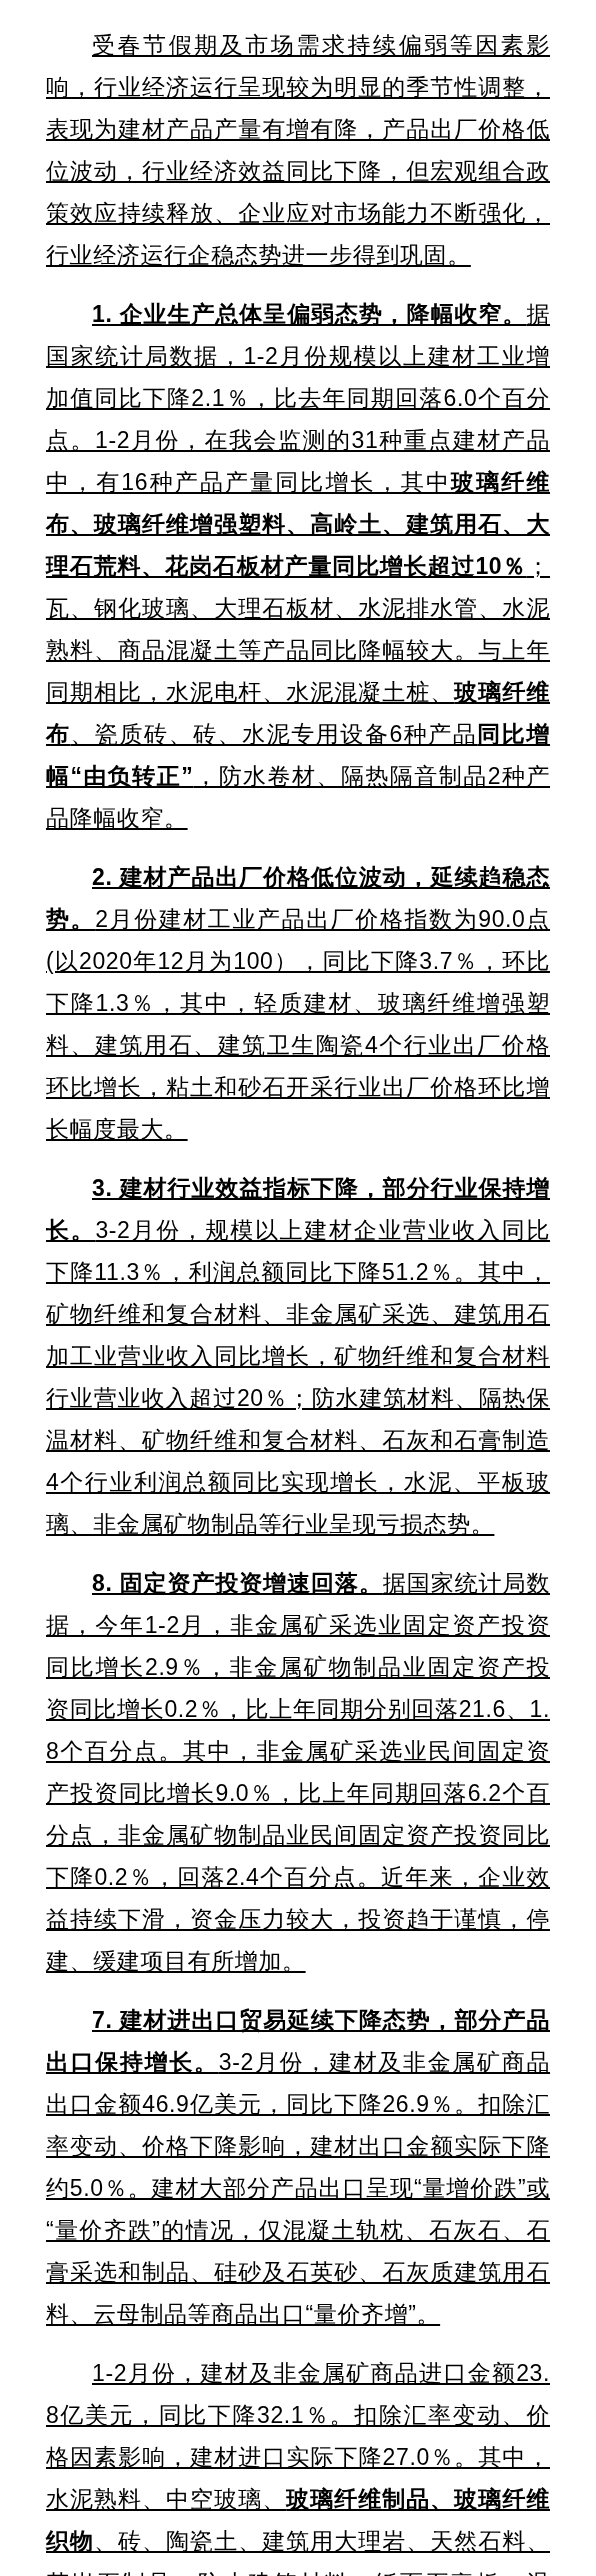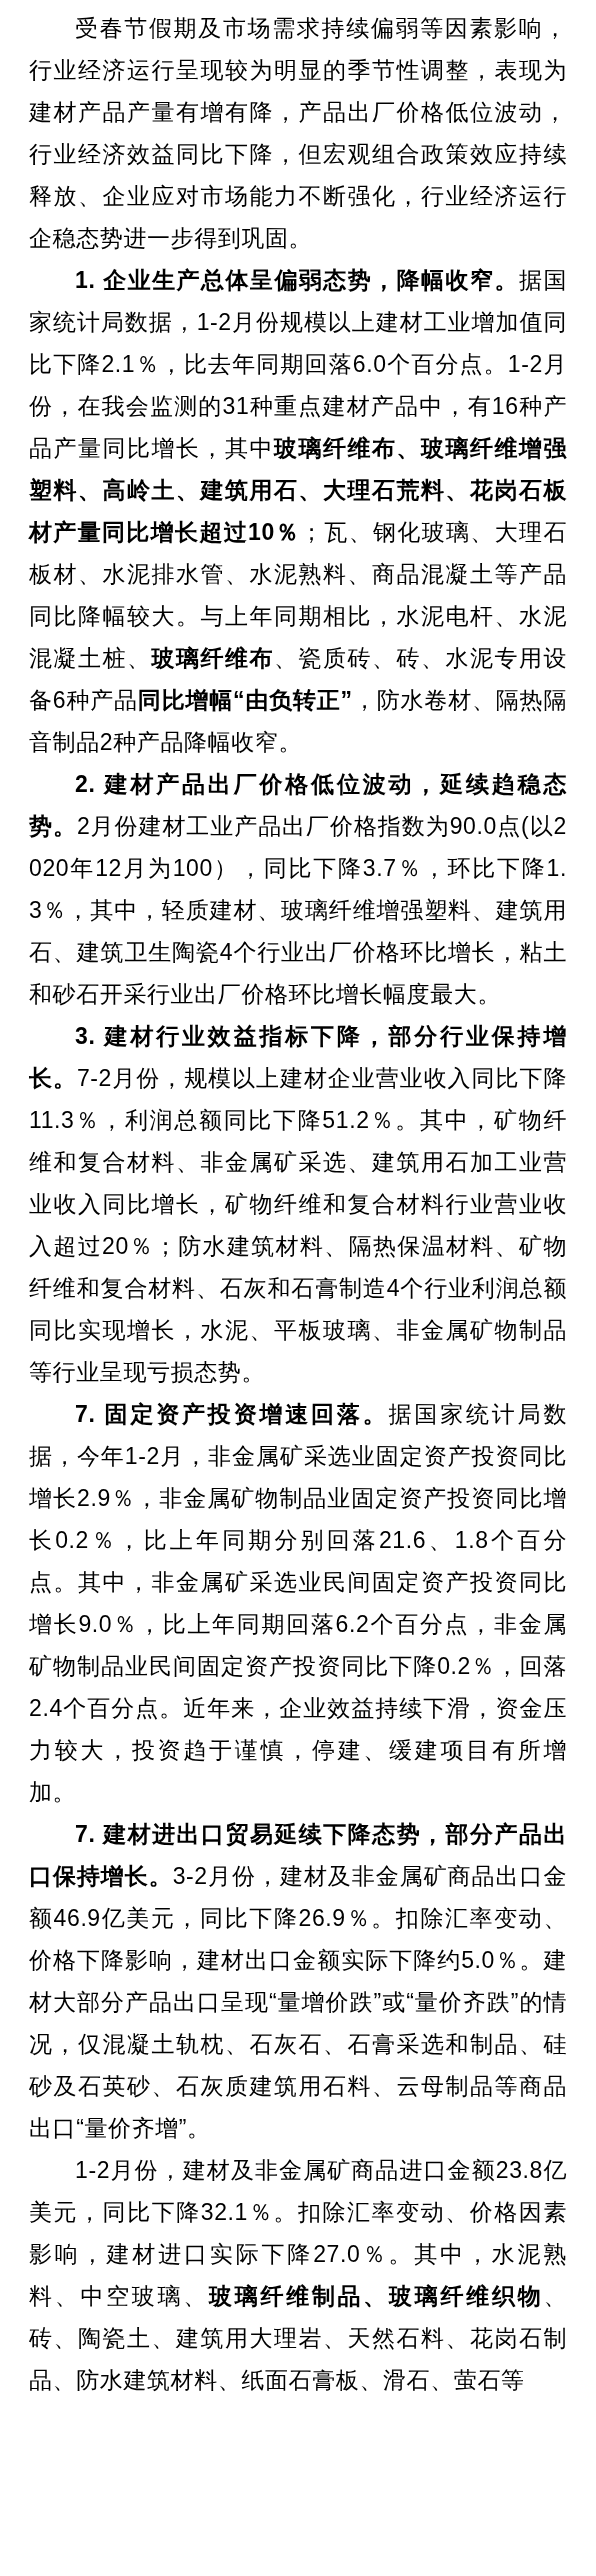--- a/index.html
+++ b/index.html
@@ -14,34 +14,35 @@
     box-sizing: border-box;
     width: 596px;
     padding: 6.6px 29px 11px 29px;
     font-family: "Liberation Sans", sans-serif;
     font-size: 23px;
     line-height: 42px;
     color: #000000;
     text-align: justify;
   }
   .doc p {
-    margin: 0;
+    margin: 17px;
     padding: 0;
     text-indent: 2em;
     letter-spacing: 0.6px;
     word-break: break-all;
+    text-decoration: underline;
   }
   .run { font-weight: 400; }
   .run.bold { font-weight: 700; }
 </style>
 </head>
 <body>
 
 <main class="doc" id="article-body" style="background: rgb(255, 255, 255); color: rgb(0, 0, 0);">
     <p><span class="run">受春节假期及市场需求持续偏弱等因素影响，行业经济运行呈现较为明显的季节性调整，表现为建材产品产量有增有降，产品出厂价格低位波动，行业经济效益同比下降，但宏观组合政策效应持续释放、企业应对市场能力不断强化，行业经济运行企稳态势进一步得到巩固。</span></p>
     <p><span class="run bold">1. 企业生产总体呈偏弱态势，降幅收窄。</span><span class="run">据国家统计局数据，1-2月份规模以上建材工业增加值同比下降2.1％，比去年同期回落6.0个百分点。1-2月份，在我会监测的31种重点建材产品中，有16种产品产量同比增长，其中</span><span class="run bold">玻璃纤维布、玻璃纤维增强塑料、高岭土、建筑用石、大理石荒料、花岗石板材产量同比增长超过10％</span><span class="run">；瓦、钢化玻璃、大理石板材、水泥排水管、水泥熟料、商品混凝土等产品同比降幅较大。与上年同期相比，水泥电杆、水泥混凝土桩、</span><span class="run bold">玻璃纤维布</span><span class="run">、瓷质砖、砖、水泥专用设备6种产品</span><span class="run bold">同比增幅“由负转正”</span><span class="run">，防水卷材、隔热隔音制品2种产品降幅收窄。</span></p>
     <p><span class="run bold">2. 建材产品出厂价格低位波动，延续趋稳态势。</span><span class="run">2月份建材工业产品出厂价格指数为90.0点(以2020年12月为100），同比下降3.7％，环比下降1.3％，其中，轻质建材、玻璃纤维增强塑料、建筑用石、建筑卫生陶瓷4个行业出厂价格环比增长，粘土和砂石开采行业出厂价格环比增长幅度最大。</span></p>
-    <p><span class="run bold">3. 建材行业效益指标下降，部分行业保持增长。</span><span class="run">7-2月份，规模以上建材企业营业收入同比下降11.3％，利润总额同比下降51.2％。其中，矿物纤维和复合材料、非金属矿采选、建筑用石加工业营业收入同比增长，矿物纤维和复合材料行业营业收入超过20％；防水建筑材料、隔热保温材料、矿物纤维和复合材料、石灰和石膏制造4个行业利润总额同比实现增长，水泥、平板玻璃、非金属矿物制品等行业呈现亏损态势。</span></p>
-    <p><span class="run bold">7. 固定资产投资增速回落。</span><span class="run">据国家统计局数据，今年1-2月，非金属矿采选业固定资产投资同比增长2.9％，非金属矿物制品业固定资产投资同比增长0.2％，比上年同期分别回落21.6、1.8个百分点。其中，非金属矿采选业民间固定资产投资同比增长9.0％，比上年同期回落6.2个百分点，非金属矿物制品业民间固定资产投资同比下降0.2％，回落2.4个百分点。近年来，企业效益持续下滑，资金压力较大，投资趋于谨慎，停建、缓建项目有所增加。</span></p>
+    <p><span class="run bold">3. 建材行业效益指标下降，部分行业保持增长。</span><span class="run">3-2月份，规模以上建材企业营业收入同比下降11.3％，利润总额同比下降51.2％。其中，矿物纤维和复合材料、非金属矿采选、建筑用石加工业营业收入同比增长，矿物纤维和复合材料行业营业收入超过20％；防水建筑材料、隔热保温材料、矿物纤维和复合材料、石灰和石膏制造4个行业利润总额同比实现增长，水泥、平板玻璃、非金属矿物制品等行业呈现亏损态势。</span></p>
+    <p><span class="run bold">8. 固定资产投资增速回落。</span><span class="run">据国家统计局数据，今年1-2月，非金属矿采选业固定资产投资同比增长2.9％，非金属矿物制品业固定资产投资同比增长0.2％，比上年同期分别回落21.6、1.8个百分点。其中，非金属矿采选业民间固定资产投资同比增长9.0％，比上年同期回落6.2个百分点，非金属矿物制品业民间固定资产投资同比下降0.2％，回落2.4个百分点。近年来，企业效益持续下滑，资金压力较大，投资趋于谨慎，停建、缓建项目有所增加。</span></p>
     <p><span class="run bold">7. 建材进出口贸易延续下降态势，部分产品出口保持增长。</span><span class="run">3-2月份，建材及非金属矿商品出口金额46.9亿美元，同比下降26.9％。扣除汇率变动、价格下降影响，建材出口金额实际下降约5.0％。建材大部分产品出口呈现“量增价跌”或“量价齐跌”的情况，仅混凝土轨枕、石灰石、石膏采选和制品、硅砂及石英砂、石灰质建筑用石料、云母制品等商品出口“量价齐增”。</span></p>
     <p><span class="run">1-2月份，建材及非金属矿商品进口金额23.8亿美元，同比下降32.1％。扣除汇率变动、价格因素影响，建材进口实际下降27.0％。其中，水泥熟料、中空玻璃、</span><span class="run bold">玻璃纤维制品、玻璃纤维织物</span><span class="run">、砖、陶瓷土、建筑用大理岩、天然石料、花岗石制品、防水建筑材料、纸面石膏板、滑石、萤石等</span></p>
   </main>
 
 
 </body></html>

